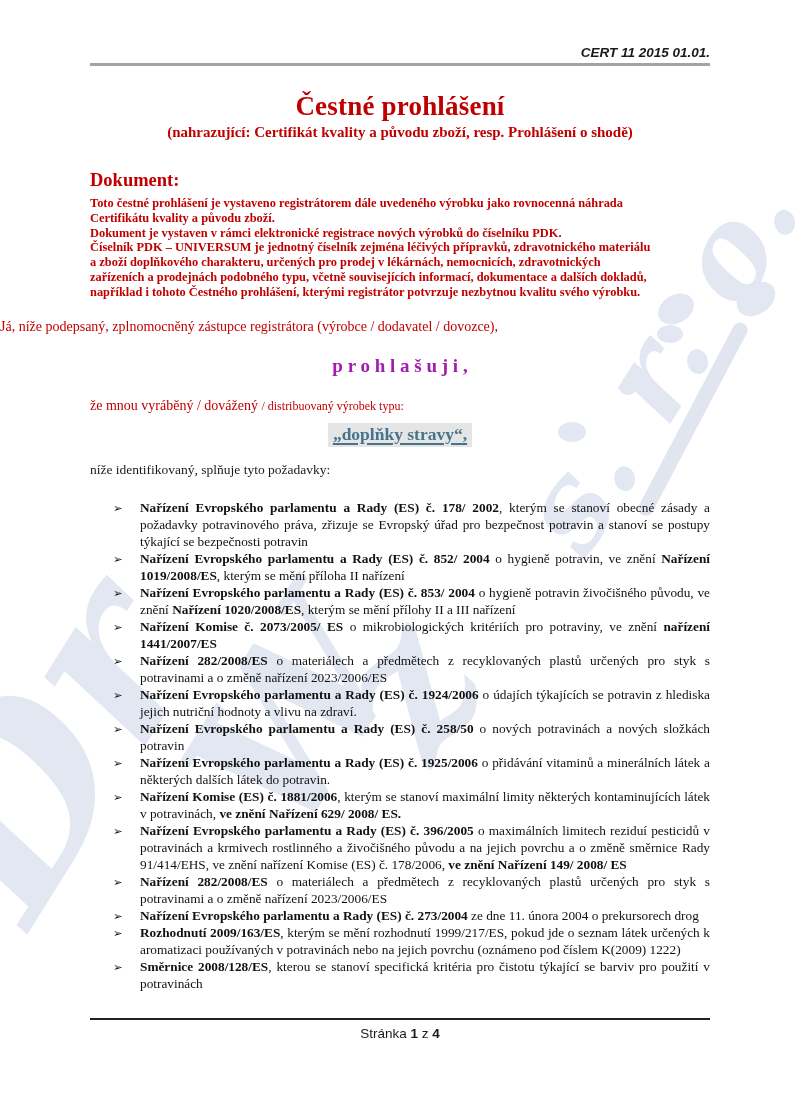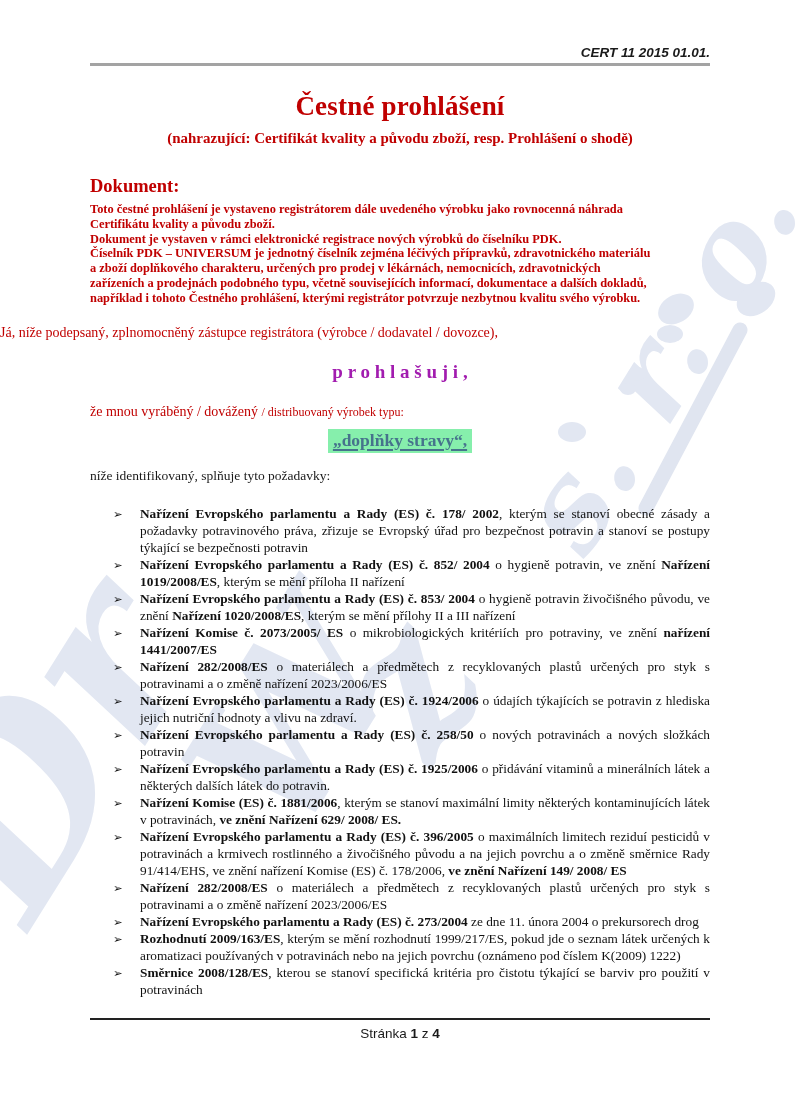--- a/index.html
+++ b/index.html
@@ -18,21 +18,21 @@
     text-align:right;
     font-family:"Liberation Sans", sans-serif;
     font-style:italic;font-weight:600;font-size:13.5px;color:#1a1a1a;
   }
 
   .doc-title{
     margin:25px 0 0;text-align:center;
     font-size:27px;font-weight:bold;color:#c00000;letter-spacing:.2px;
   }
   .doc-subtitle{
-    margin-top:8px;text-align:center;
+    margin-top:2px;text-align:center;
     font-size:15px;font-weight:bold;color:#c00000;
   }
 
   .preambule-heading{
     margin:29px 90px 0;
     font-size:18.5px;font-weight:bold;color:#c00000;
   }
   .preambule-text{
     margin:5px 90px 0;
     font-size:12.4px;line-height:14.8px;font-weight:bold;color:#c00000;
@@ -48,21 +48,21 @@
     font-size:19px;font-weight:bold;color:#a21caf;
   }
   .product-intro{
     margin:21px 90px 0;
     font-size:14px;color:#c00000;
   }
   .product-intro .small-part{font-size:12px;}
   .product-type-line{margin-top:9px;text-align:center;}
   .product-type-highlight{
     display:inline-block;
-    background:#86efac;
+    background:#e5e5e5;
     color:#46738c;
     font-size:17.5px;font-weight:bold;
     text-decoration:underline;
     text-decoration-thickness:1.5px;
     text-underline-offset:3px;
     padding:1px 5px 2px;
   }
   .requirements-intro{
     margin:15px 90px 0;
     font-size:13.5px;color:#1a1a1a;

